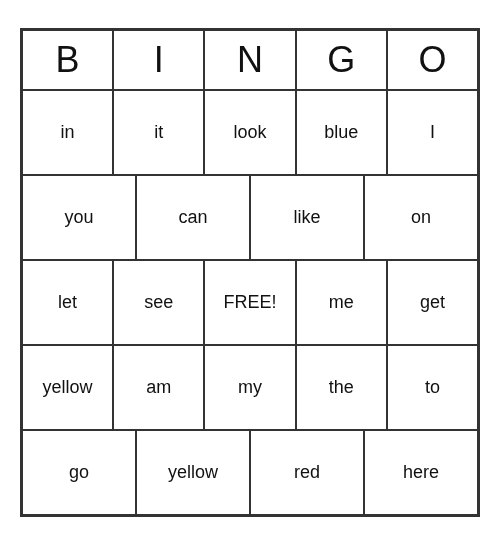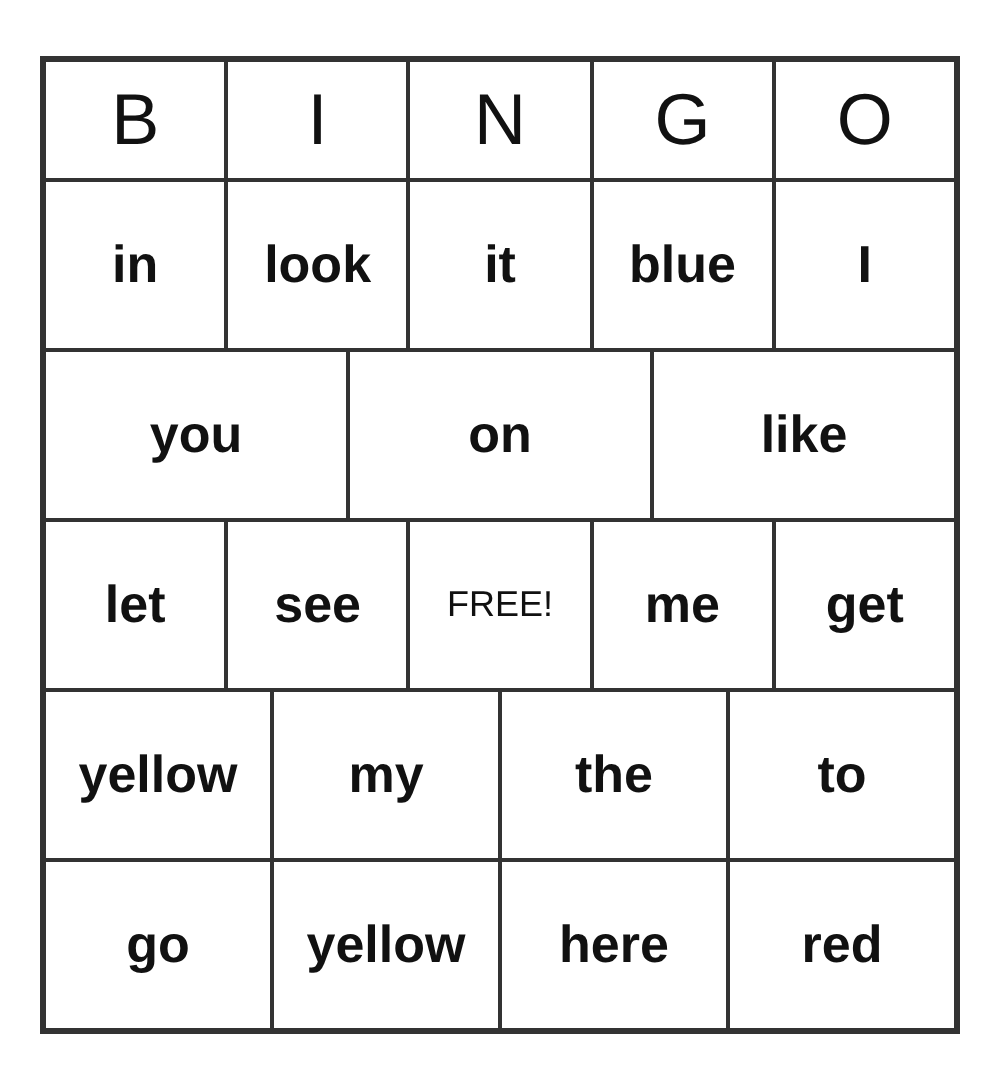--- a/index.html
+++ b/index.html
@@ -28,22 +28,22 @@
       width: 100%;
     }
 
     .bingo-cell {
       flex: 1;
       border: 1.5px solid #333;
       display: flex;
       justify-content: center;
       align-items: center;
       height: 85px;
-      font-size: 26px;
-      font-weight: bold;
+      font-size: 18px;
+      font-weight: normal;
       color: #111;
     }
 
     .bingo-header .bingo-cell {
       height: 60px;
       font-size: 36px;
       font-weight: normal;
     }
 
     .free-cell {
@@ -57,42 +57,44 @@
 <div class="bingo-card">
   <div class="bingo-row bingo-header">
   <div class="bingo-cell">B</div>
       <div class="bingo-cell">I</div>
       <div class="bingo-cell">N</div>
       <div class="bingo-cell">G</div>
       <div class="bingo-cell">O</div>
     </div>
 <div class="bingo-row">
       <div class="bingo-cell">in</div>
+      <div class="bingo-cell">it</div>
       <div class="bingo-cell">look</div>
-      <div class="bingo-cell">it</div>
       <div class="bingo-cell">blue</div>
       <div class="bingo-cell">I</div>
     </div>
     <div class="bingo-row">
       <div class="bingo-cell">you</div>
+      <div class="bingo-cell">can</div>
+      <div class="bingo-cell">like</div>
       <div class="bingo-cell">on</div>
-      <div class="bingo-cell">like</div>
     </div>
     <div class="bingo-row">
       <div class="bingo-cell">let</div>
       <div class="bingo-cell">see</div>
       <div class="bingo-cell free-cell">FREE!</div>
       <div class="bingo-cell">me</div>
       <div class="bingo-cell">get</div>
     </div>
     <div class="bingo-row">
       <div class="bingo-cell">yellow</div>
+      <div class="bingo-cell">am</div>
       <div class="bingo-cell">my</div>
       <div class="bingo-cell">the</div>
       <div class="bingo-cell">to</div>
     </div>
     <div class="bingo-row">
       <div class="bingo-cell">go</div>
       <div class="bingo-cell">yellow</div>
+      <div class="bingo-cell">red</div>
       <div class="bingo-cell">here</div>
-      <div class="bingo-cell">red</div>
     </div>
   </div>
 
 </body></html>

